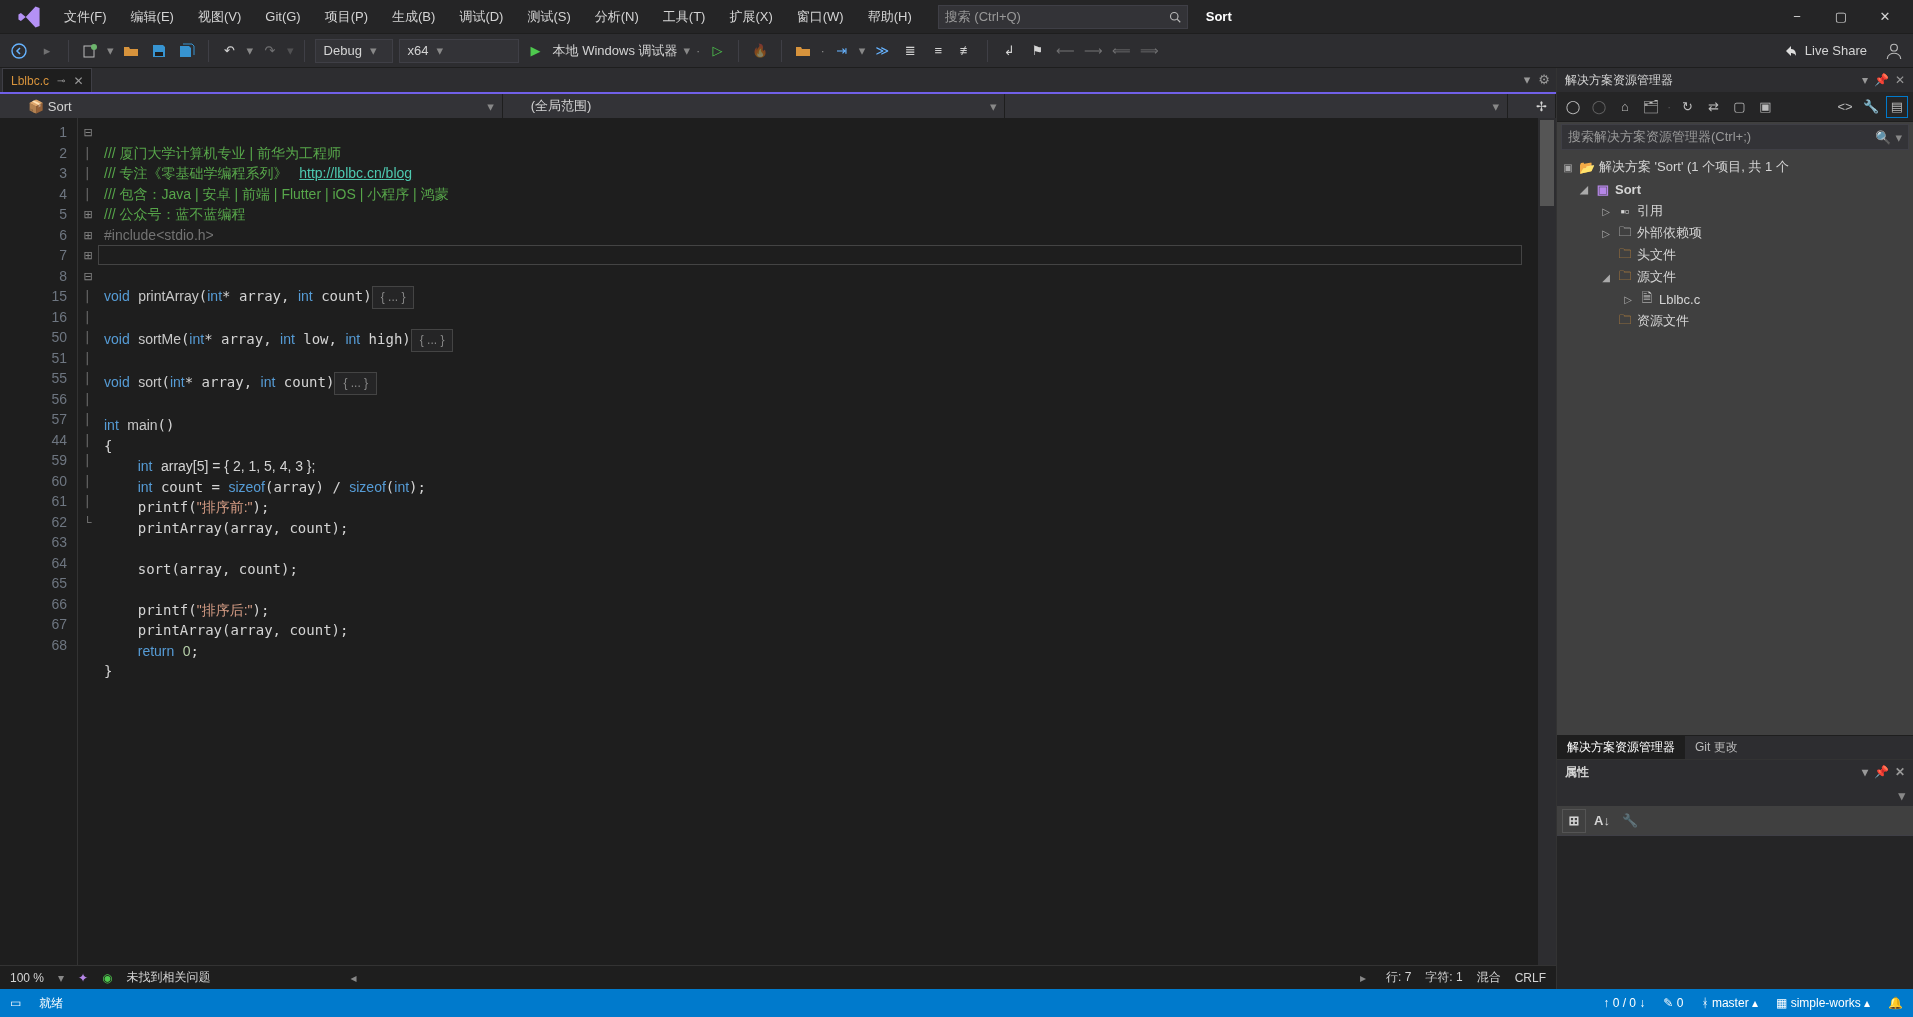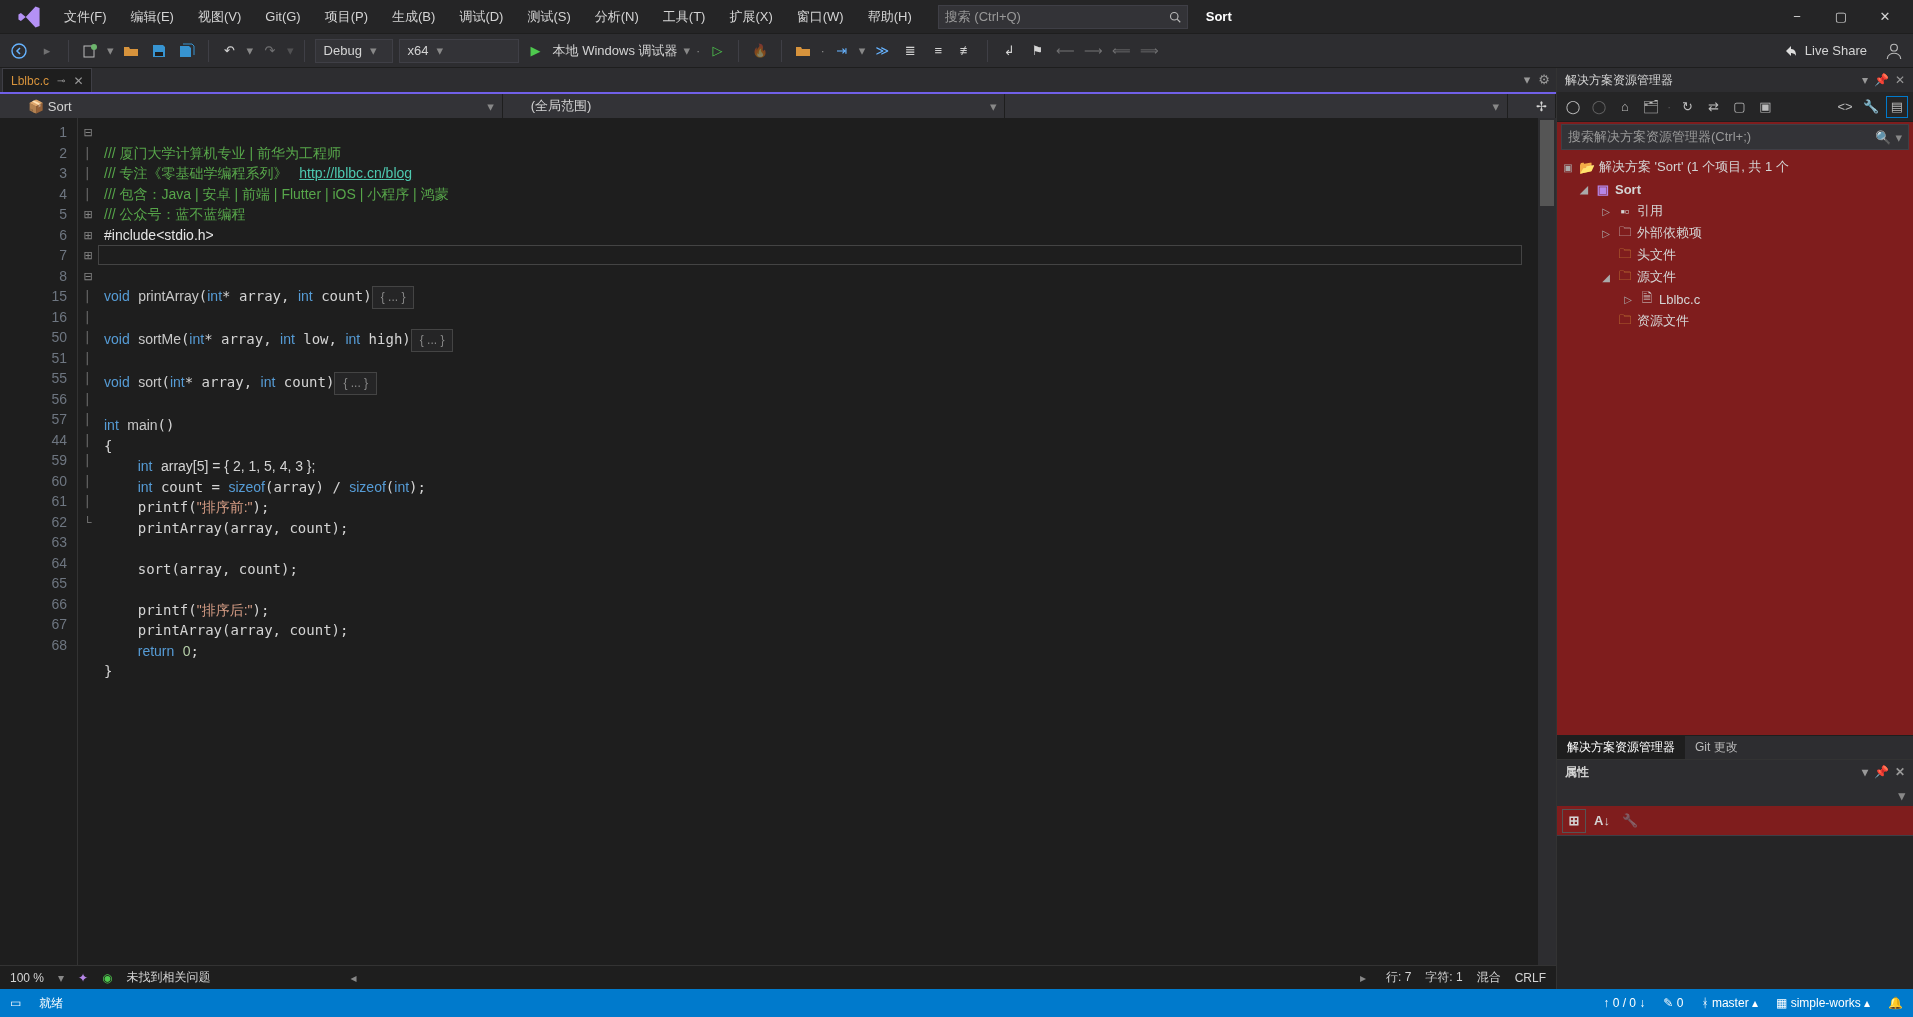--- a/index.html
+++ b/index.html
@@ -40,33 +40,33 @@
 .gutter{width:78px;background:#1e1e1e;color:#6e7681;text-align:right;padding:4px 10px 0 0;font-family:Consolas,monospace;font-size:14px;line-height:20.5px;border-right:1px solid #333;}
 .fold-col{width:20px;background:#1e1e1e;padding-top:4px;font-family:Consolas,monospace;font-size:11px;color:#858585;line-height:20.5px;text-align:center;}
 .code{flex:1;background:#1e1e1e;font-family:Consolas,monospace;font-size:14px;line-height:20.5px;padding:4px 0 0 6px;white-space:pre;overflow:hidden;position:relative;}
 .code .highlight-line{position:absolute;left:0;right:16px;height:20px;top:126.5px;border:1px solid #444;}
 .c-comment{color:#57a64a;text-align:right;}
 .c-kw{color:#569cd6;}
 .c-func{color:#c8c8c8;}
 .c-str{color:#d69d85;}
 .c-num{color:#b5cea8;}
 .c-link{color:#4ec9b0;text-decoration:underline;}
-.c-inc{color:#e5e5e5;}
+.c-inc{color:#737373;}
 .c-fold{display:inline-block;border:1px solid #444;background:#252526;padding:0 8px;color:#888;font-size:12px;}
 .scroll-stripe{width:18px;background:#2d2d30;position:relative;}
 .scroll-thumb{position:absolute;left:2px;right:2px;top:2px;height:86px;background:#555;}
 
 
 .editor-status{height:24px;background:#1e1e1e;border-top:1px solid #333;display:flex;align-items:center;padding:0 10px;gap:14px;font-size:12px;}
 .editor-status .ok{color:#4ec94e;}
 .editor-status .spacer{flex:1;}
 .arrow-btn{color:#888;padding:0 6px;}
 
 
-.right-panels{width:357px;display:flex;flex-direction:column;background:#7f1d1d;border-left:1px solid #333;}
+.right-panels{width:357px;display:flex;flex-direction:column;background:#404040;border-left:1px solid #333;}
 .panel-title{height:24px;background:#2d2d30;padding:0 8px;display:flex;align-items:center;justify-content:space-between;color:#d4d4d4;font-size:12px;}
 .panel-title .ctl{display:flex;gap:6px;color:#999;}
 .panel-toolbar{height:30px;display:flex;align-items:center;padding:0 6px;gap:6px;background:#252526;border-bottom:1px solid #1e1e1e;}
 .panel-toolbar .tb-btn{width:20px;height:20px;color:#bbb;}
 .panel-toolbar .selected{outline:1px solid #007acc;}
 .panel-search{height:26px;margin:2px 4px;background:#333337;border:1px solid #3f3f46;padding:0 6px;display:flex;align-items:center;justify-content:space-between;color:#999;}
 .tree{flex:1;padding:4px 0;font-size:13px;overflow:hidden;}
 .tree-row{display:flex;align-items:center;height:22px;padding-left:4px;gap:4px;}
 .tree-row .tw{width:14px;text-align:center;color:#aaa;font-size:10px;}
 .tree-row .ico{width:16px;display:inline-flex;justify-content:center;}

